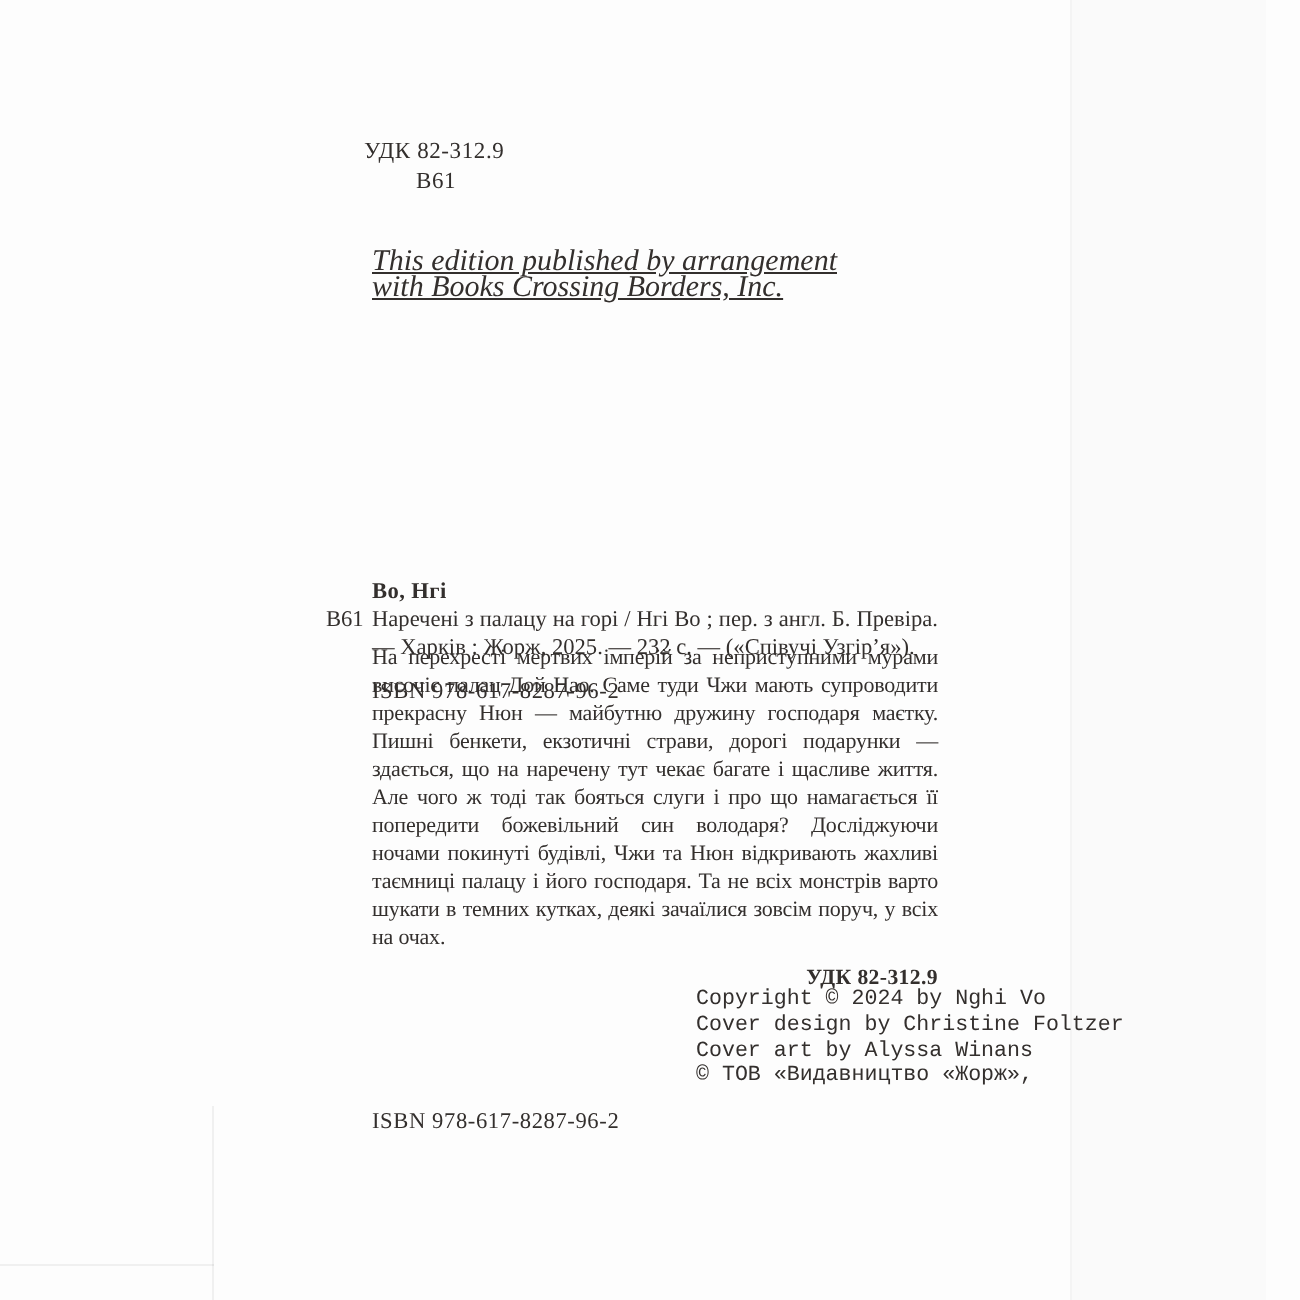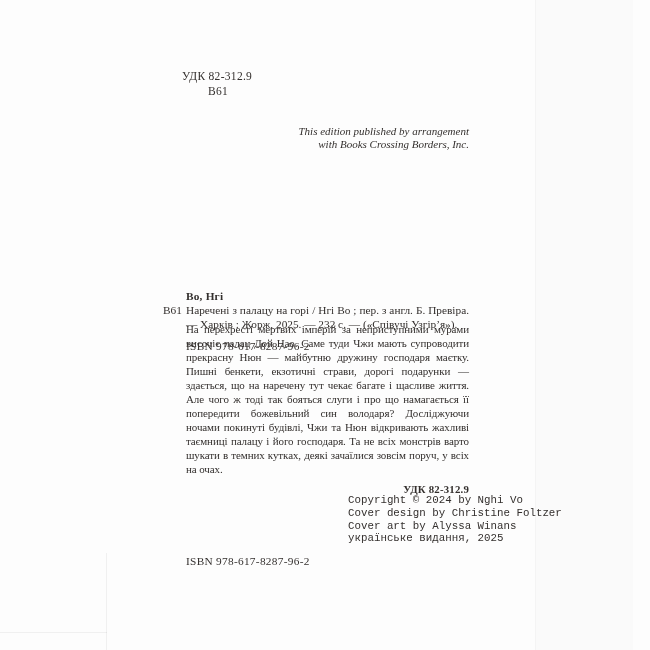--- a/index.html
+++ b/index.html
@@ -48,24 +48,25 @@
     line-height: 15px;
     letter-spacing: 0.3px;
   }
   .top-codes .bbk {
     padding-left: 26px;
   }
 
   .edition-notice {
     position: absolute;
     left: 186px; top: 125px; width: 283px;
-    text-align: right;
+    text-align: left;
     font-style: italic;
-    font-size: 11px;
+    font-size: 15px;
     line-height: 13px;
+    text-decoration: underline;
   }
 
   .catalog {
     position: absolute;
     left: 163px; top: 249px; width: 306px;
     font-size: 11.3px;
     line-height: 14px;
     margin-top: 40px;
   }
   .catalog .author {
@@ -155,18 +156,18 @@
 
   <div class="annotation-block">
     <p>На перехресті мертвих імперій за неприступними мурами височіє палац Дой Цао. Саме туди Чжи мають супроводити прекрасну Нюн — майбутню дружину господаря маєтку. Пишні бенкети, екзотичні страви, дорогі подарунки — здається, що на наречену тут чекає багате і щасливе життя. Але чого ж тоді так бояться слуги і про що намагається її попередити божевільний син володаря? Досліджуючи ночами покинуті будівлі, Чжи та Нюн відкривають жахливі таємниці палацу і його господаря. Та не всіх монстрів варто шукати в темних кутках, деякі зачаїлися зовсім поруч, у всіх на очах.</p>
     <div class="udc-right">УДК 82-312.9</div>
   </div>
 
   <div class="credits">
     <div>Copyright © 2024 by Nghi Vo</div>
     <div>Cover design by Christine Foltzer</div>
     <div>Cover art by Alyssa Winans</div>
-    <div>українське видання, 2025</div>
+    <div>© ТОВ «Видавництво «Жорж»,</div>
   </div>
 
   <div class="isbn-bottom">ISBN 978-617-8287-96-2</div>
 
 </div>
 
 </body></html>

